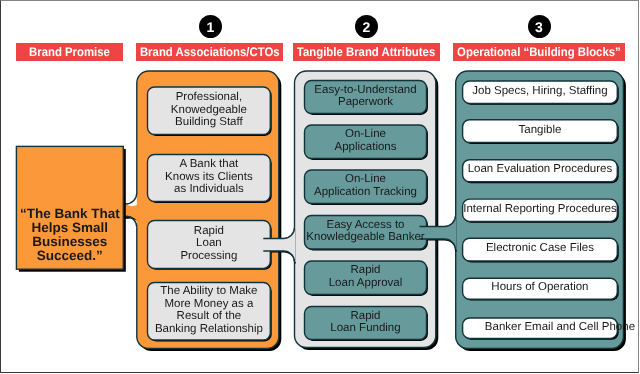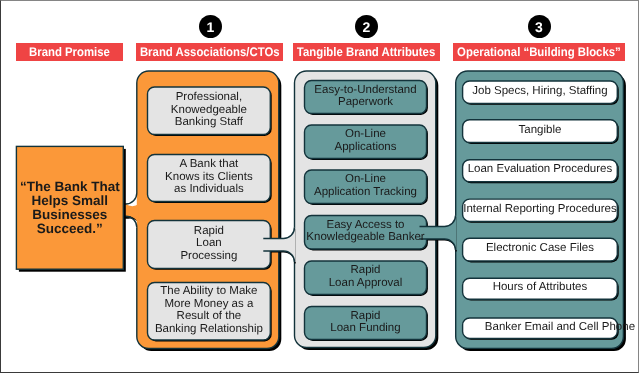--- a/index.html
+++ b/index.html
@@ -14,21 +14,21 @@
   svg.diagram{position:absolute;left:0;top:0;width:640px;height:374px;}
   .hdr{position:absolute;background:#ef4444;color:#fff;font-weight:bold;
        display:flex;align-items:center;justify-content:center;
        letter-spacing:0px;box-sizing:border-box;overflow:hidden;}
   .hdr > span{display:block;white-space:nowrap;transform:scaleX(0.91) translateZ(0);}
   .num{position:absolute;border-radius:50%;background:#000;color:#fff;transform:translateZ(0);
        display:flex;align-items:center;justify-content:center;font-weight:bold;}
   .lbl{position:absolute;display:flex;align-items:center;justify-content:center;
        text-align:center;box-sizing:border-box;color:#1a1a1a;white-space:pre-line;
        line-height:12.5px;letter-spacing:0px;padding-bottom:2px;transform:translateZ(0);}
-  .promise{font-weight:bold;line-height:13.77px;padding-bottom:0px;}
+  .promise{font-weight:bold;line-height:13.77px;padding-bottom:0px;margin-top:27px;}
 </style>
 </head>
 <body>
 
 <div id="stage">
   <div class="frame"></div>
   <svg class="diagram" id="svgroot" viewBox="0 0 640 374">
       <g>
         <path d="M151.3,73.5 H269.3 A12,12 0 0 1 281.3,85.5 V339 A12,12 0 0 1 269.3,351 H151.3 A12,12 0 0 1 139.3,339 V85.5 A12,12 0 0 1 151.3,73.5 Z" fill="#000000"></path>
         <path d="M141.3,195.5 V206.5 A11,11 0 0 1 128.3,206.5 H123.5 V218.8 H128.3 A11,11 0 0 1 141.3,229.8 Z" fill="#000000"></path>
@@ -161,21 +161,21 @@
       </div>
       <div class="num" style="left:199px;top:15px;width:23px;height:23px;font-size:14px;">1</div>
       <div class="num" style="left:355px;top:15px;width:23px;height:23px;font-size:14px;">2</div>
       <div class="num" style="left:527.5px;top:15px;width:23px;height:23px;font-size:14px;">3</div>
       <div class="lbl promise" style="left:16.4px;top:146.4px;width:106.9px;height:122.8px;font-size:13.5px;">“The Bank That
 Helps Small
 Businesses
 Succeed.”</div>
       <div class="lbl" style="left:147.5px;top:87px;width:122.8px;height:47.5px;font-size:11.5px;">Professional,
 Knowedgeable
-Banking Staff</div>
+Building Staff</div>
       <div class="lbl" style="left:147.5px;top:154.5px;width:122.8px;height:47px;font-size:11.5px;">A Bank that
 Knows its Clients
 as Individuals</div>
       <div class="lbl" style="left:147.5px;top:220.5px;width:122.8px;height:47.9px;font-size:11.5px;">Rapid
 Loan
 Processing</div>
       <div class="lbl" style="left:147.5px;top:282.5px;width:122.8px;height:57.5px;font-size:11.5px;">The Ability to Make
 More Money as a
 Result of the
 Banking Relationship</div>
@@ -189,16 +189,16 @@
 Knowledgeable Banker</div>
       <div class="lbl" style="left:304.5px;top:261px;width:122px;height:33.5px;font-size:11.5px;">Rapid
 Loan Approval</div>
       <div class="lbl" style="left:304.5px;top:306.5px;width:122px;height:33px;font-size:11.5px;">Rapid
 Loan Funding</div>
       <div class="lbl" style="left:462.6px;top:81px;width:154.7px;height:22.4px;font-size:11.5px;">Job Specs, Hiring, Staffing</div>
       <div class="lbl" style="left:462.6px;top:119.7px;width:154.7px;height:22.8px;font-size:11.5px;">Tangible</div>
       <div class="lbl" style="left:462.6px;top:159.7px;width:154.7px;height:22.1px;font-size:11.5px;border-radius:9px;">Loan Evaluation Procedures</div>
       <div class="lbl" style="left:462.6px;top:199.1px;width:154.7px;height:22.3px;font-size:11.5px;">Internal Reporting Procedures</div>
       <div class="lbl" style="left:462.6px;top:238.3px;width:154.7px;height:22.7px;font-size:11.5px;">Electronic Case Files</div>
-      <div class="lbl" style="left:462.6px;top:278.3px;width:154.7px;height:20.9px;font-size:11.5px;">Hours of Attributes</div>
+      <div class="lbl" style="left:462.6px;top:278.3px;width:154.7px;height:20.9px;font-size:11.5px;">Hours of Operation</div>
       <div class="lbl" style="left:462.6px;top:318px;width:154.7px;height:20.4px;font-size:11.5px;margin-left:20px;">Banker Email and Cell Phone</div>
     </div>
 </div>
 
 </body></html>

